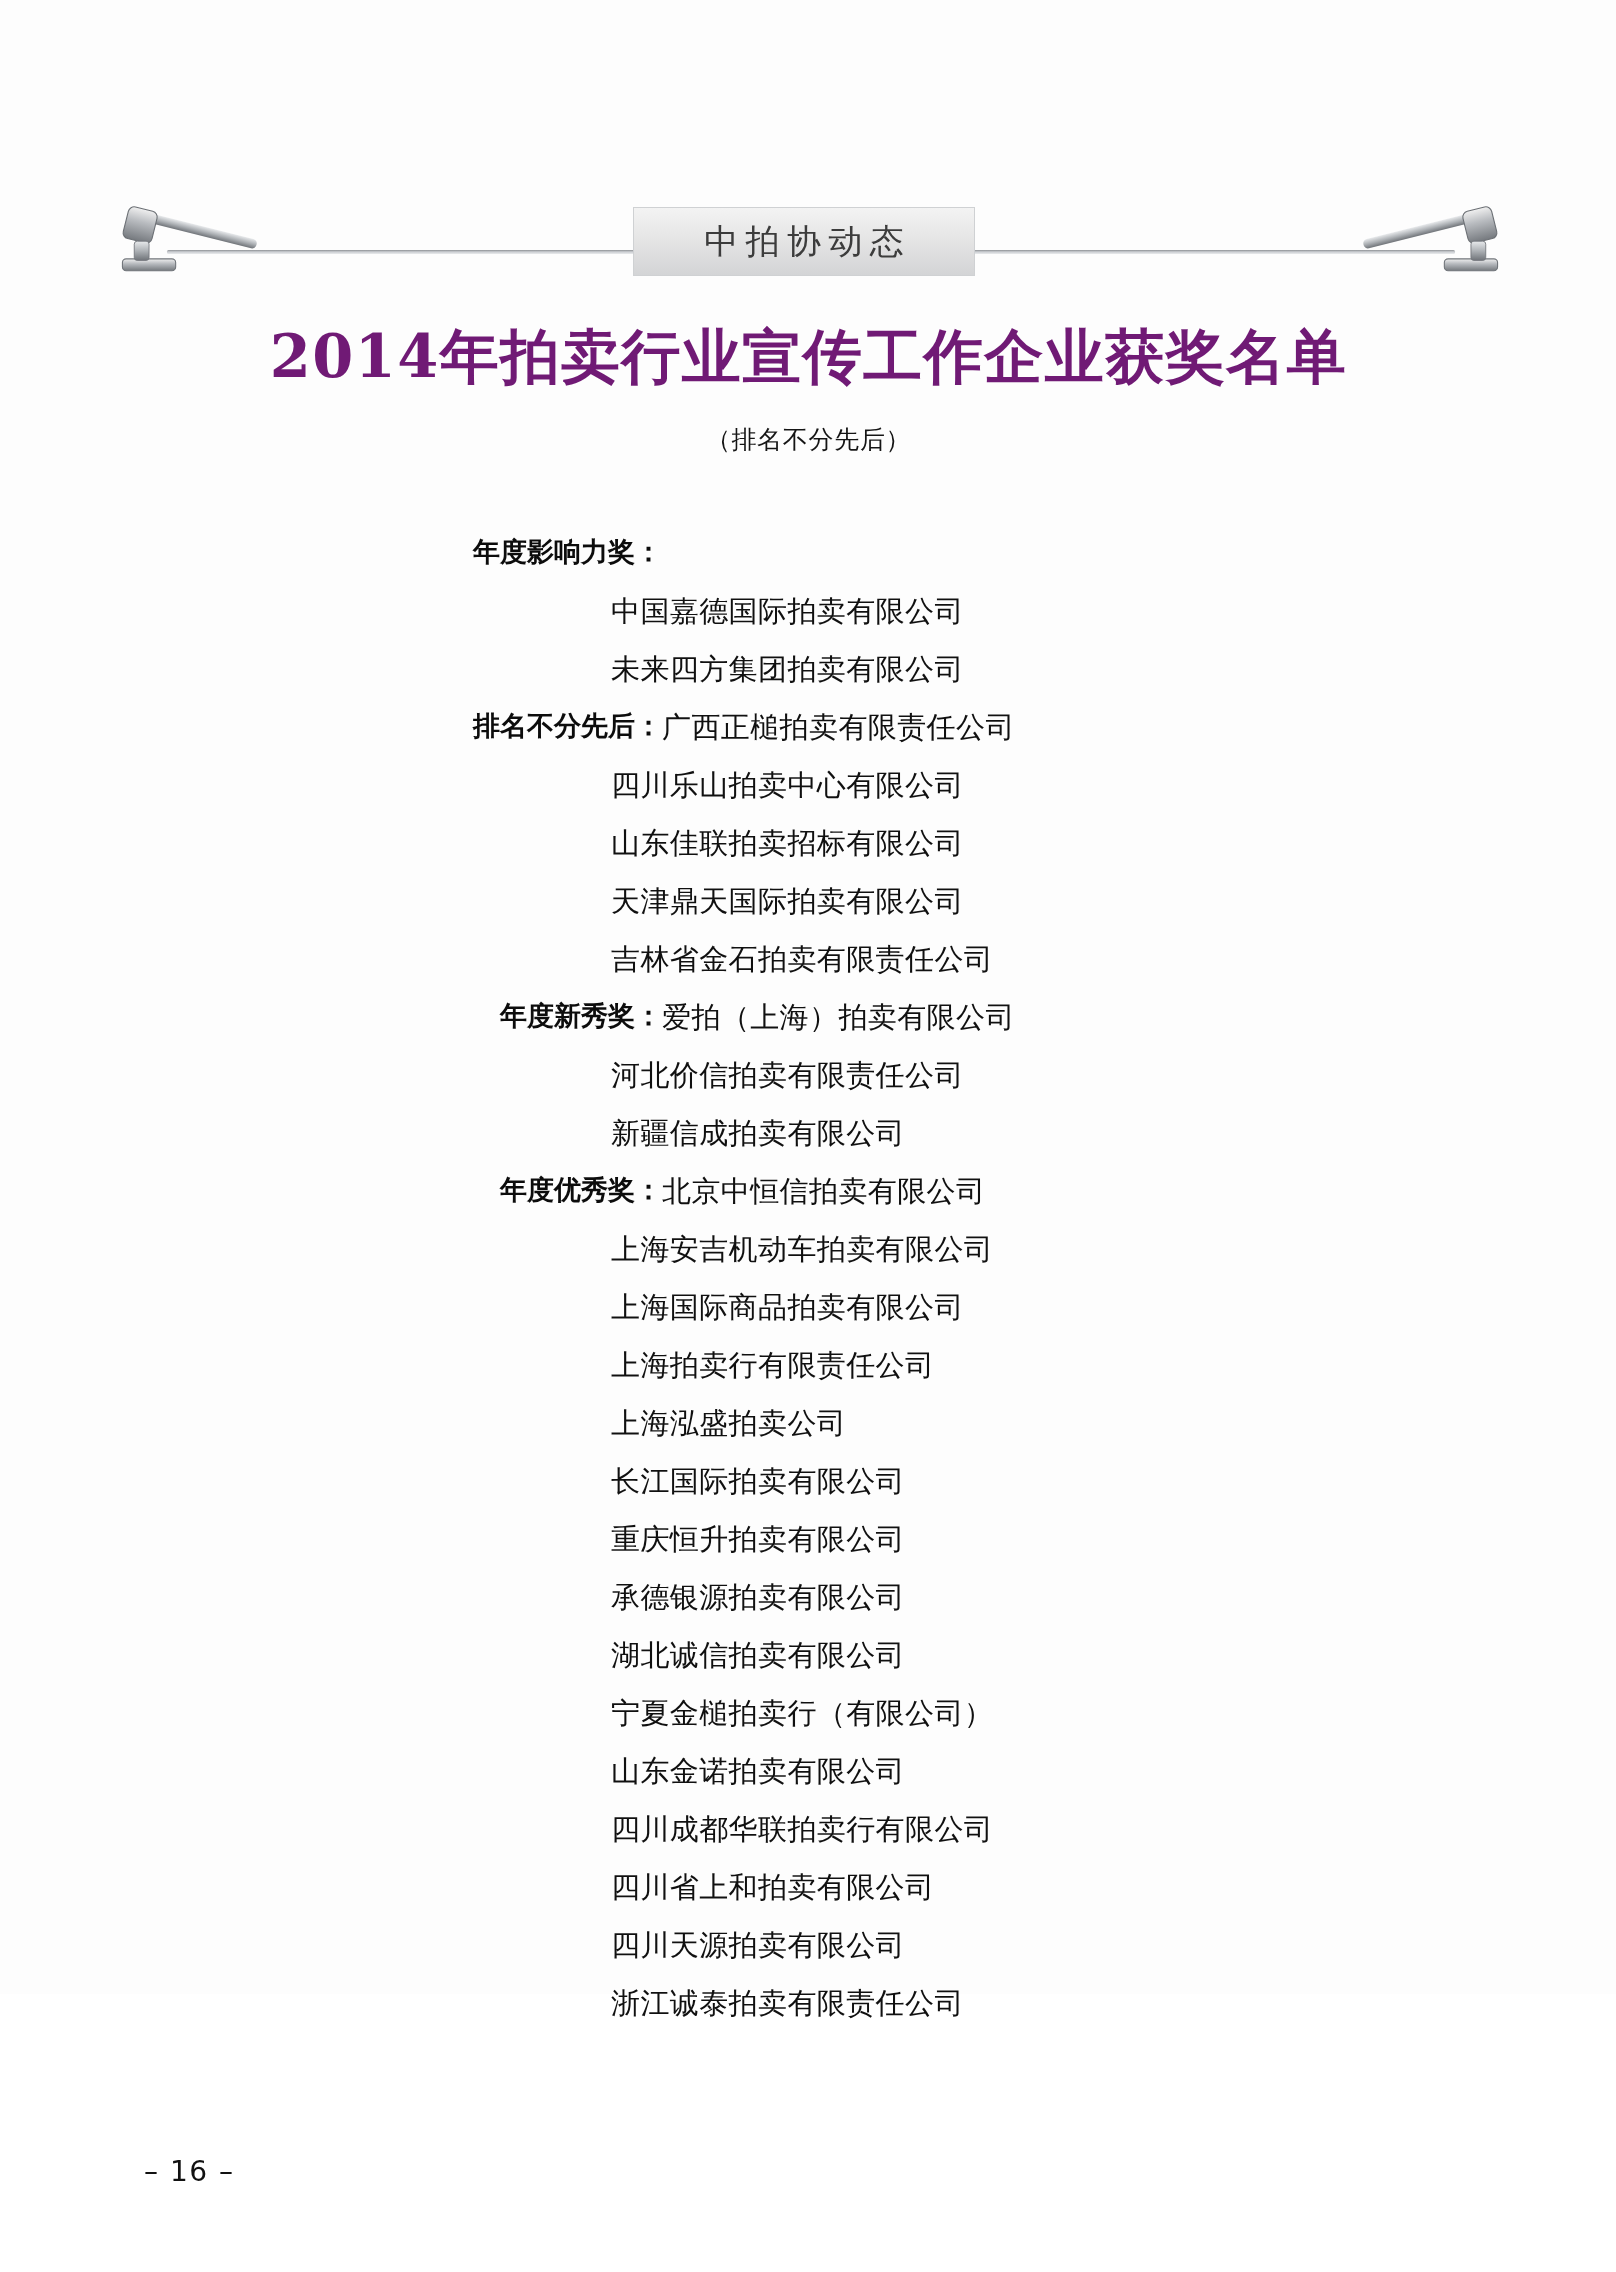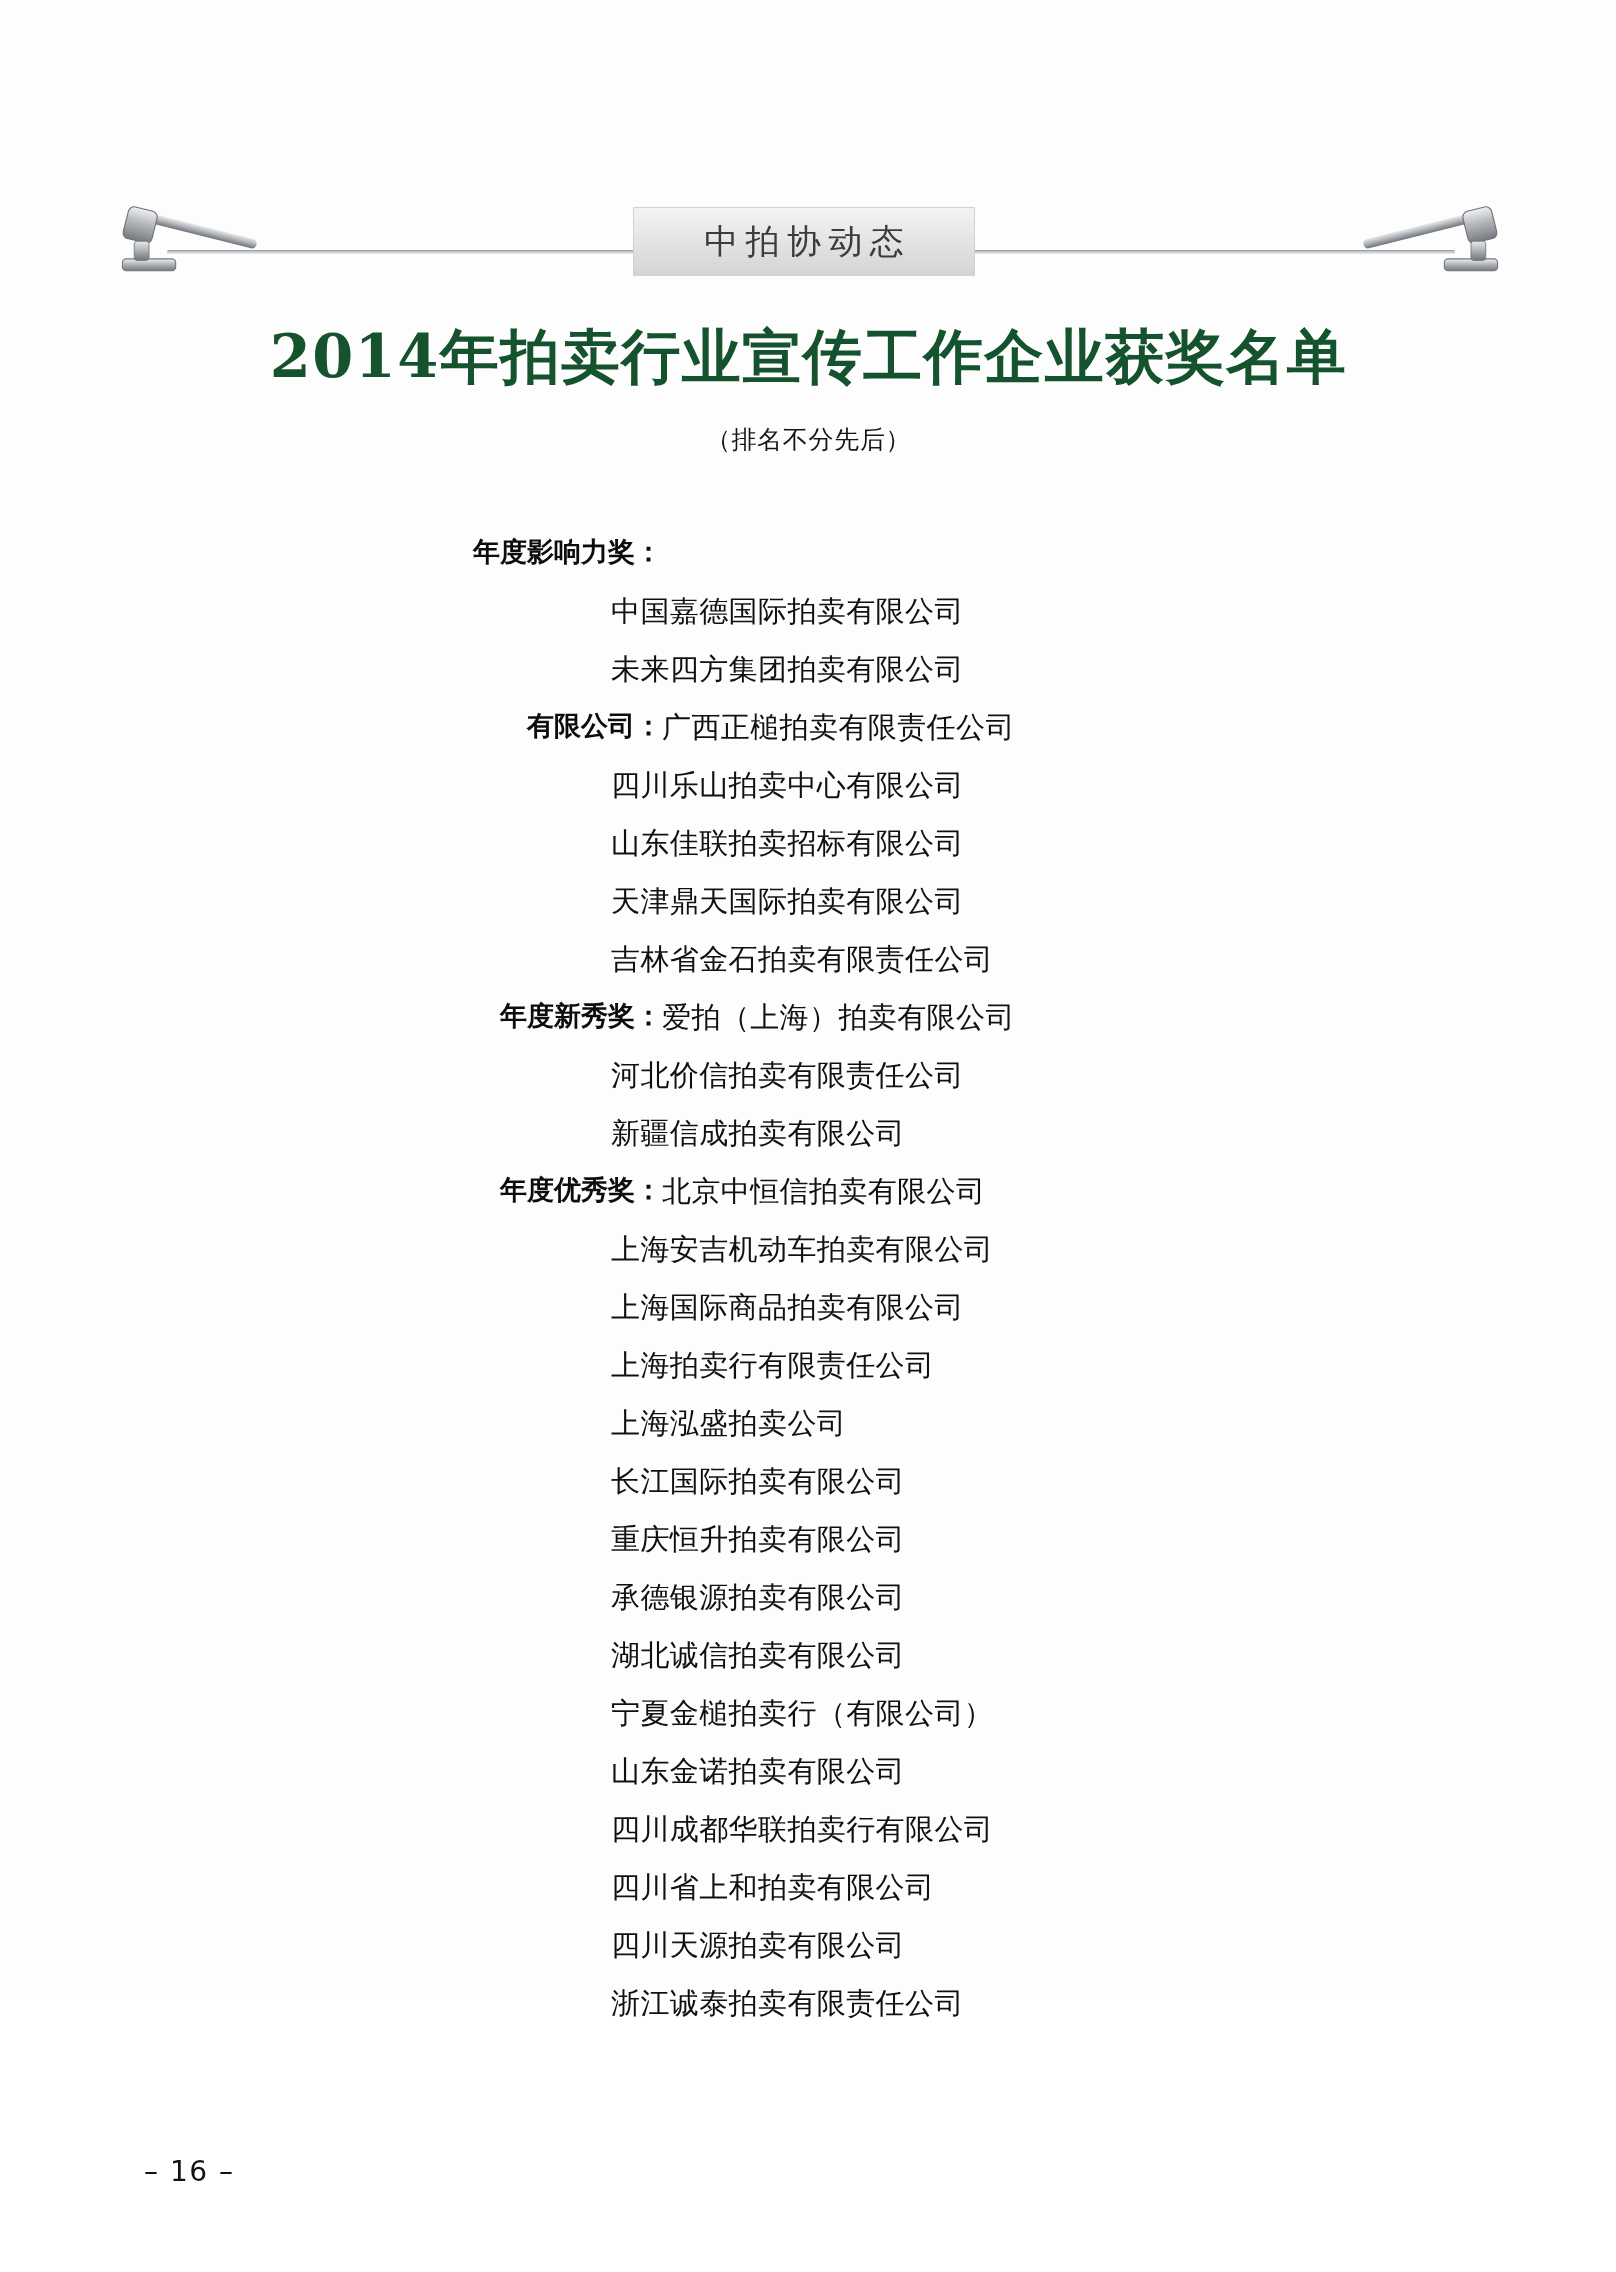--- a/index.html
+++ b/index.html
@@ -76,21 +76,21 @@
   .doc-title {
     position: absolute;
     top: 318px;
     left: 0;
     width: 1617px;
     text-align: center;
     font-family: "DejaVu Serif", serif;
     font-weight: 700;
     font-size: 59px;
     letter-spacing: 1.5px;
-    color: #14532d;
+    color: #701a75;
   }
   .doc-subtitle {
     position: absolute;
     top: 423px;
     left: 0;
     width: 1617px;
     text-align: center;
     font-family: "DejaVu Sans", sans-serif;
     font-size: 25px;
     color: #151515;
@@ -199,21 +199,21 @@
       <div class="row">
         <div class="label">年度影响力奖：</div>
       </div>
       <div class="row indented">
         <div class="value">中国嘉德国际拍卖有限公司</div>
       </div>
       <div class="row indented">
         <div class="value">未来四方集团拍卖有限公司</div>
       </div>
       <div class="row">
-        <div class="label">有限公司：</div>
+        <div class="label">排名不分先后：</div>
         <div class="value">广西正槌拍卖有限责任公司</div>
       </div>
       <div class="row indented">
         <div class="value">四川乐山拍卖中心有限公司</div>
       </div>
       <div class="row indented">
         <div class="value">山东佳联拍卖招标有限公司</div>
       </div>
       <div class="row indented">
         <div class="value">天津鼎天国际拍卖有限公司</div>

